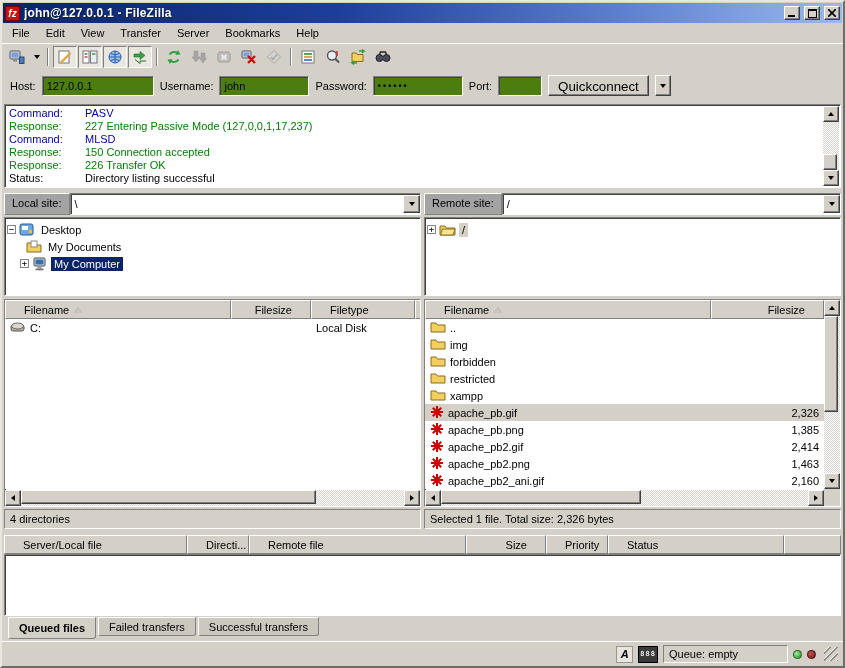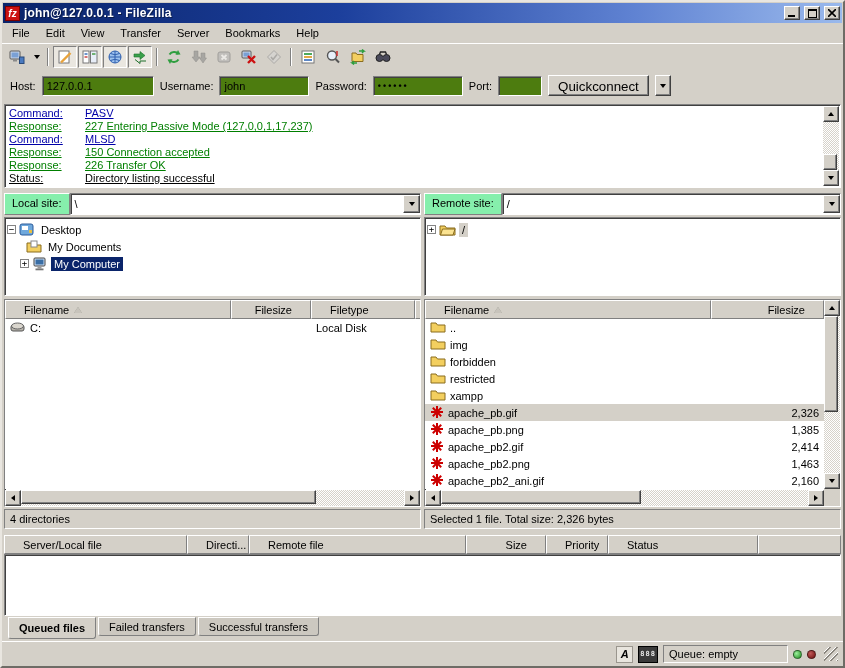--- a/index.html
+++ b/index.html
@@ -40,21 +40,21 @@
   .qc-drop { width:16px; height:21px; background:#d4d0c8; border:1px solid; border-color:#fff #404040 #404040 #fff;
              box-shadow:inset -1px -1px 0 #808080; display:grid; place-items:center; }
 
   
   .sunken-deep { background:#fff; border:1px solid; border-color:#808080 #fff #fff #808080;
                  box-shadow:inset 1px 1px 0 #404040; }
   .status-box { border:1px solid; border-color:#808080 #fff #fff #808080; }
 
   
   .logbox { margin:2px; height:84px; position:relative; padding:2px 20px 2px 4px; line-height:13px; overflow:hidden; }
-  .log-line { display:flex; white-space:nowrap;text-decoration:underline; }
+  .log-line { display:flex; white-space:nowrap; }
   .log-prefix { width:76px; flex:none; }
   .lc-command { color:#0000a8; } .lc-response { color:#007f00; } .lc-status { color:#000; }
 
   
   .track { background:repeating-conic-gradient(#ffffff 0% 25%, #d6d2ca 0% 50%) 0 0/2px 2px; }
   .sbtn { width:16px; height:16px; flex:none; background:#d4d0c8; border:1px solid; border-color:#fff #404040 #404040 #fff;
           box-shadow:inset -1px -1px 0 #808080; display:grid; place-items:center; }
   .vscroll { width:16px; display:flex; flex-direction:column; }
   .vscroll .vtrack { flex:1; position:relative; }
   .vthumb { position:absolute; left:0; width:14px; background:#d4d0c8; border:1px solid;
@@ -66,21 +66,21 @@
   .arrow { width:0; height:0; }
   .a-up { border-left:3.5px solid transparent; border-right:3.5px solid transparent; border-bottom:4px solid #000; }
   .a-down { border-left:3.5px solid transparent; border-right:3.5px solid transparent; border-top:4px solid #000; }
   .a-left { border-top:3.5px solid transparent; border-bottom:3.5px solid transparent; border-right:4px solid #000; }
   .a-right { border-top:3.5px solid transparent; border-bottom:3.5px solid transparent; border-left:4px solid #000; }
 
   
   .panes { flex:1; display:flex; gap:3px; padding:3px 2px 2px 2px; min-height:0; }
   .pane { flex:1; display:flex; flex-direction:column; min-width:0; }
   .sitebar { height:22px; display:flex; align-items:stretch; }
-  .site-label { padding:3px 7px; border:1px solid; border-color:#fff #808080 #808080 #fff; background:#86efac; white-space:nowrap; }
+  .site-label { padding:3px 7px; border:1px solid; border-color:#fff #808080 #808080 #fff; background:#a3a3a3; white-space:nowrap; }
   .site-combo { flex:1; display:flex; align-items:center; background:#fff; border:1px solid;
                 border-color:#808080 #fff #fff #808080; box-shadow:inset 1px 1px 0 #404040; padding-left:4px; }
   .combo-btn { margin-left:auto; width:17px; height:18px; background:#d4d0c8; border:1px solid;
                border-color:#fff #404040 #404040 #fff; box-shadow:inset -1px -1px 0 #808080; display:grid; place-items:center; }
 
   .treebox { height:79px; margin-top:2px; padding:3px 2px; overflow:hidden; }
   .tree-row { height:17px; display:flex; align-items:center; }
   .expander { width:9px; height:9px; flex:none; border:1px solid #848484; background:#fff;
               display:grid; place-items:center; font-size:9px; line-height:7px; font-family:"DejaVu Sans Mono",monospace; }
   .exp-spacer { width:9px; flex:none; }
@@ -592,21 +592,21 @@
       <div class="pane-status status-box">Selected 1 file. Total size: 2,326 bytes</div>
     </div>
   </div>
 
   <div class="queue-header">
     <span class="hcell" style="width:183px;">Server/Local file</span>
     <span class="hcell" style="width:62px;">Directi...</span>
     <span class="hcell" style="width:217px;">Remote file</span>
     <span class="hcell num" style="width:80px;">Size</span>
     <span class="hcell" style="width:62px;">Priority</span>
-    <span class="hcell" style="width:150px;">Status</span>
+    <span class="hcell" style="width:176px;">Status</span>
     <span class="hcell fill"></span>
   </div>
   <div class="queue-body sunken-deep"></div>
 
   <div class="tabs">
     <span class="tab active">Queued files</span>
     <span class="tab">Failed transfers</span>
     <span class="tab">Successful transfers</span>
   </div>
 

